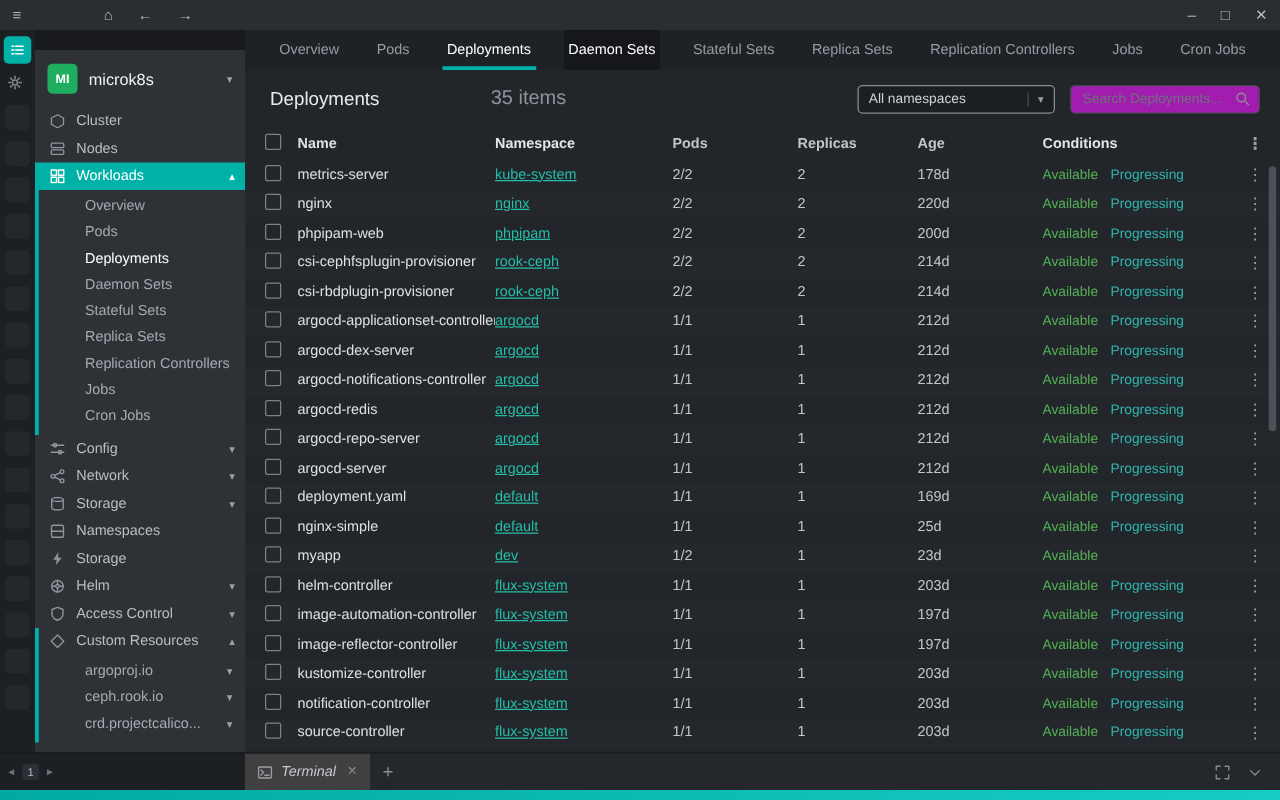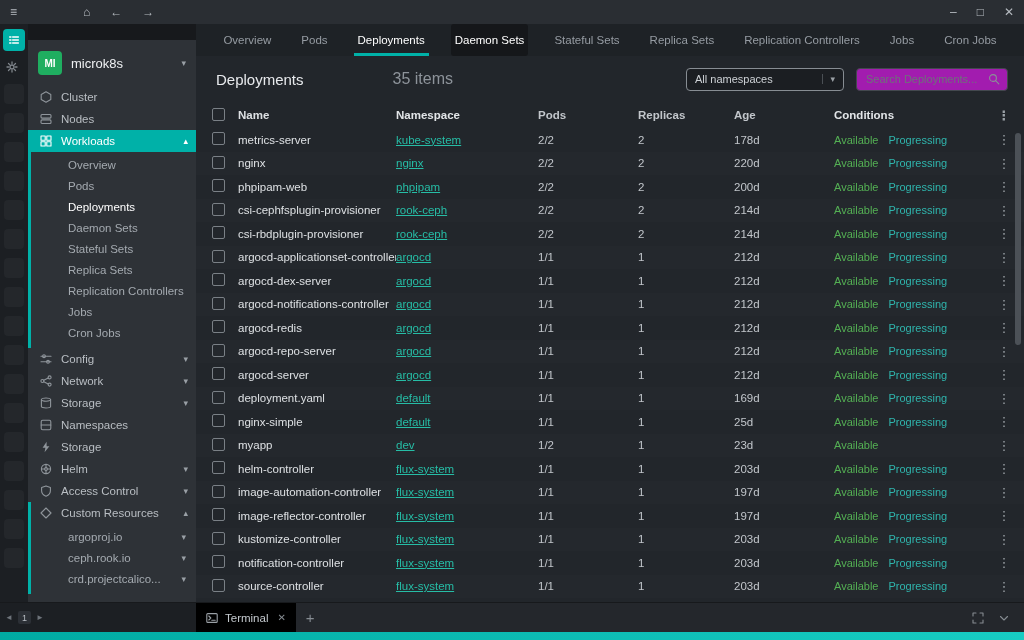--- a/index.html
+++ b/index.html
@@ -89,22 +89,22 @@
 
   
   .bottom-left{position:absolute;left:0;bottom:8px;width:196px;height:30px;background:#1c1f23;
     display:flex;align-items:center;gap:5px;padding-left:5px;box-sizing:border-box;
     font-size:8px;color:#6d737a;border-top:1px solid #17191c;}
   .page-num{min-width:13px;height:13px;border-radius:2px;background:#2c3036;color:#b9bec3;font-size:9px;
     display:flex;align-items:center;justify-content:center;}
   .pg-btn{cursor:pointer;}
   .dock{position:absolute;left:196px;right:0;bottom:8px;height:30px;background:#24272c;
     border-top:1px solid #17191c;display:flex;align-items:center;box-sizing:border-box;}
-  .term-tab{height:100%;display:flex;align-items:center;gap:7px;padding:0 10px;background:#000000;
-    font-size:11.5px;color:#c4c9ce;box-sizing:border-box;cursor:pointer;}
+  .term-tab{height:100%;display:flex;align-items:center;gap:7px;padding:0 10px;background:#404040;
+    font-size:11.5px;color:#c4c9ce;box-sizing:border-box;cursor:pointer;font-style:italic;}
   .term-ic{color:#9aa0a6;}
   .term-x{color:#868c92;font-size:10px;margin-left:2px;cursor:pointer;}
   .dock-plus{color:#868c92;font-size:15px;margin-left:10px;cursor:pointer;line-height:30px;}
   .dock-spacer{flex:1;}
   .dock-ic{color:#868c92;margin-right:14px;cursor:pointer;width:12px;height:12px;}
   .teal-strip{position:absolute;left:0;right:0;bottom:0;height:8px;
     background:linear-gradient(90deg,#00aaa2,#17ccc3);}
 
   
   .icn{display:inline-flex;flex:none;}

